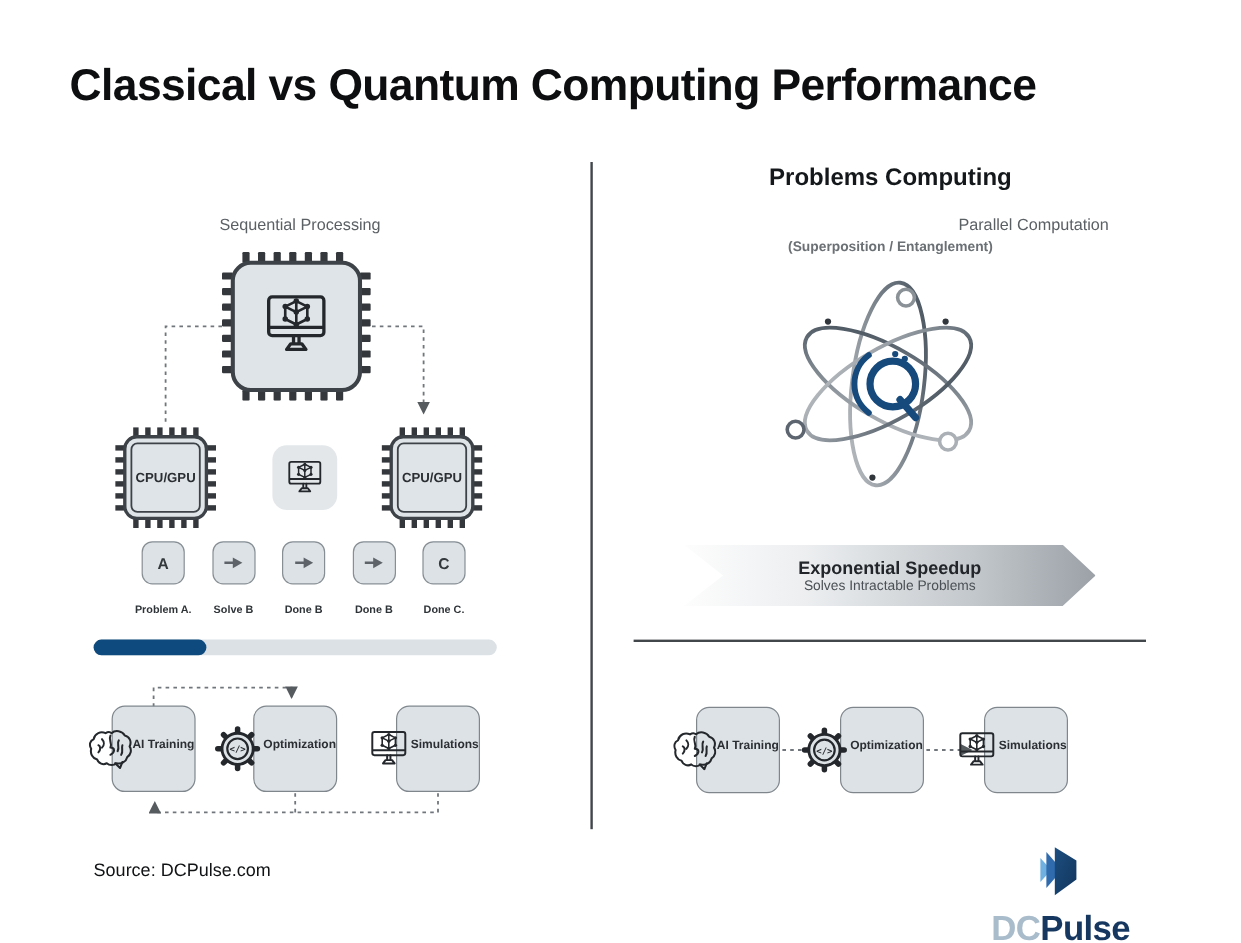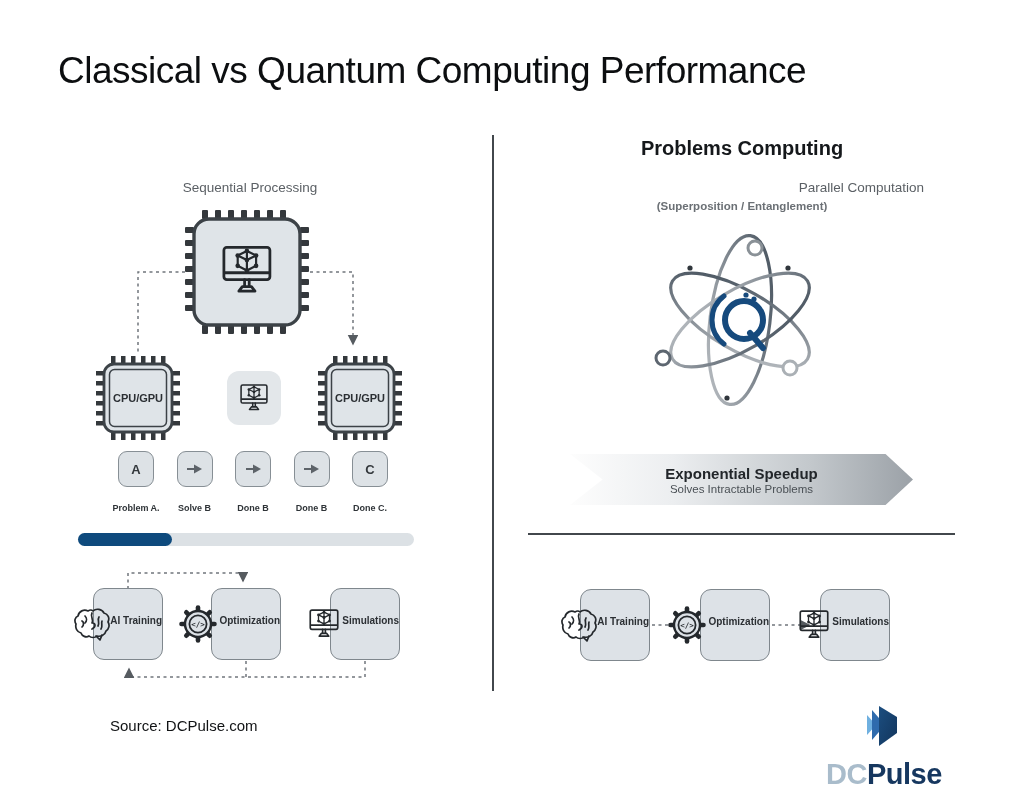--- a/index.html
+++ b/index.html
@@ -1,21 +1,21 @@
 <!DOCTYPE html>
 <html><head>
 <meta charset="utf-8">
 <style>
   html,body{margin:0;padding:0;background:#ffffff;}
   .canvas{position:relative;width:1034px;height:786px;background:#ffffff;overflow:hidden;
           font-family:"Liberation Sans","DejaVu Sans",sans-serif;color:#1d2125;}
   .abs{position:absolute;}
   .ctr{text-align:center;}
 
-  .title{left:58px;top:50px;width:920px;font-size:37px;font-weight:400;letter-spacing:-.5px;color:#0c0e10;}
+  .title{left:58px;top:50px;width:920px;font-size:37px;font-weight:700;letter-spacing:-.5px;color:#0c0e10;}
 
   .col-head{font-size:20px;font-weight:700;color:#15181b;}
   .col-sub{font-size:13.5px;color:#5b6065;}
   .col-sub2{font-size:11.5px;font-weight:700;color:#6b7075;}
 
   .divider-v{left:492px;top:135px;width:2px;height:556px;background:#42474c;}
   .divider-h{left:528px;top:533px;width:427px;height:2px;background:#42474c;}
 
   .minibox{left:227px;top:371px;width:54px;height:54px;border-radius:12px;background:#e3e7ea;
            display:flex;align-items:center;justify-content:center;}
@@ -34,21 +34,21 @@
   .appbox .ic{flex:1;display:flex;align-items:center;justify-content:center;}
   .app-label{font-size:10px;font-weight:600;color:#2b2f33;margin-bottom:7px;white-space:nowrap;}
 
   .banner{left:570px;top:454px;width:343px;height:51px;
           background:linear-gradient(90deg,#fdfdfd 0%,#eceef0 30%,#c3c8cc 70%,#9ba1a7 100%);
           clip-path:polygon(0% 0%,92% 0%,100% 50%,92% 100%,0% 100%,9.5% 50%);
           display:flex;flex-direction:column;align-items:center;justify-content:center;}
   .banner-title{font-size:15px;font-weight:700;color:#22262a;}
   .banner-sub{font-size:11.5px;color:#4a5055;margin-top:1px;}
 
-  .source{left:78px;top:717px;font-size:15px;color:#101214;margin-left:32px;}
+  .source{left:78px;top:717px;font-size:15px;color:#101214;}
 
   .logo{left:826px;top:702px;display:flex;align-items:center;flex-direction:column;}
   .logo-text{font-size:29px;font-weight:700;letter-spacing:-.5px;line-height:48px;}
   .logo-dc{color:#a9bccb;}
   .logo-pulse{color:#16375f;}
 
   svg{display:block;}
   .overlay{left:0;top:0;pointer-events:none;}
 </style>
 </head>

